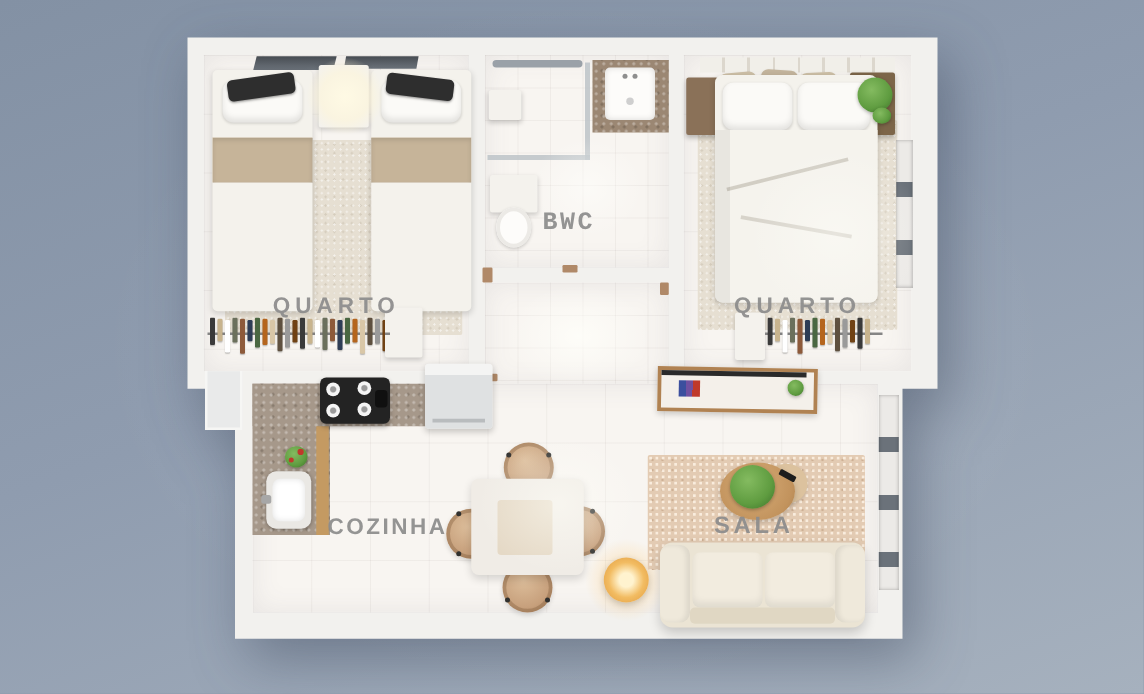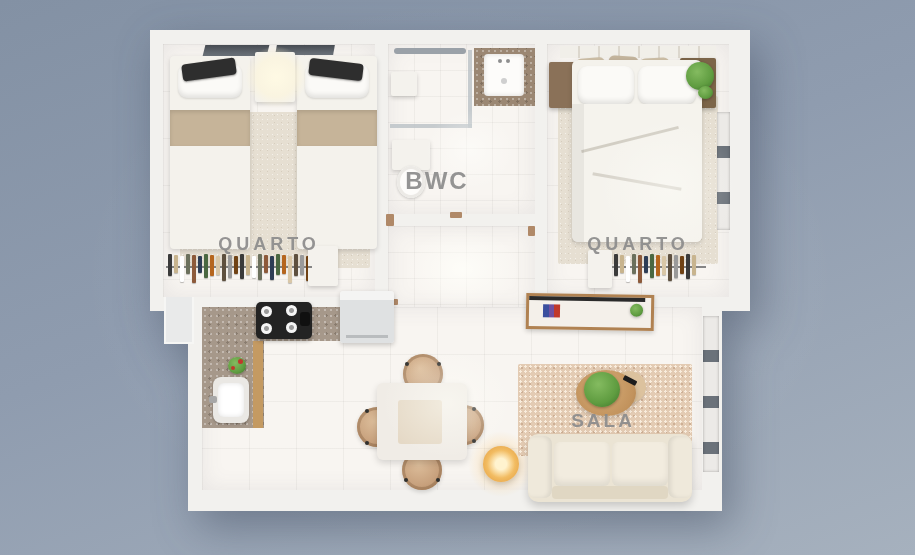--- a/index.html
+++ b/index.html
@@ -231,18 +231,19 @@
     <div class="abs" style="left:24px;top:52px;width:116px;height:13px;background:#e0d7c3;border-radius:4px;"></div>
   </div>
   <div class="abs winslat-v" style="left:703px;top:316px;width:16px;height:156px;"></div>
 
   <div class="abs glow" style="left:405px;top:228px;width:115px;height:82px;background:radial-gradient(closest-side,rgba(255,255,250,.8),rgba(255,255,250,0));"></div>
   <div class="abs glow" style="left:425px;top:110px;width:90px;height:80px;background:radial-gradient(closest-side,rgba(255,255,252,.55),rgba(255,255,252,0));"></div>
   <div class="abs glow" style="left:382px;top:348px;width:130px;height:110px;background:radial-gradient(closest-side,rgba(255,255,248,.5),rgba(255,255,248,0));"></div>
   <div class="abs glow" style="left:598px;top:118px;width:140px;height:140px;background:radial-gradient(closest-side,rgba(255,255,250,.4),rgba(255,255,250,0));"></div>
 
   <div class="abs room-label" style="left:209px;top:234px;width:120px;font-size:18px;letter-spacing:4px;">QUARTO</div>
-  <div class="abs room-label" style="left:397px;top:167px;width:80px;font-size:24px;letter-spacing:2px;">BWC</div>
+  <div class="abs room-label" style="left:415px;top:167px;width:80px;font-size:20px;letter-spacing:2px;font-family:Liberation Mono, monospace;">BWC</div>
   <div class="abs room-label" style="left:578px;top:234px;width:120px;font-size:18px;letter-spacing:4px;">QUARTO</div>
+  <div class="abs room-label" style="left:250px;top:411px;width:120px;font-size:18px;letter-spacing:2px;">COZINHA</div>
   <div class="abs room-label" style="left:563px;top:410px;width:80px;font-size:19px;letter-spacing:3px;">SALA</div>
 
  </div>
 </div>
 
 </body></html>

